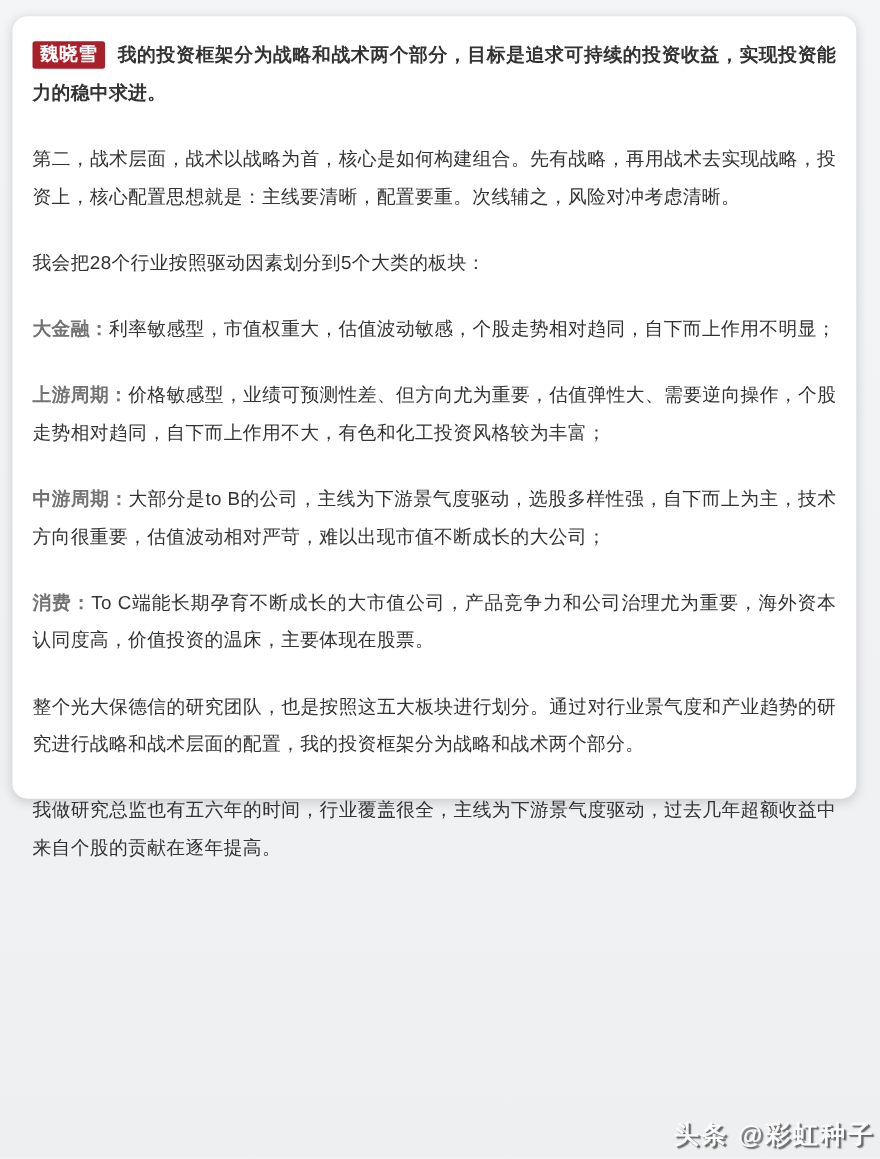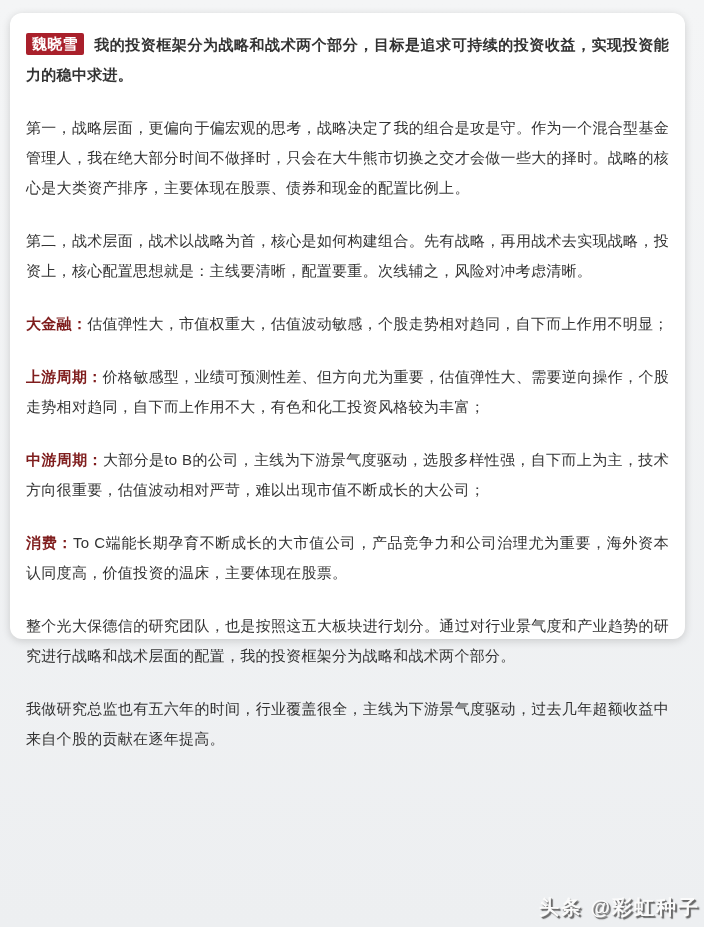--- a/index.html
+++ b/index.html
@@ -33,21 +33,21 @@
     background:#a9202b;
     color:#ffffff;
     font-weight:bold;
     font-size:15px;
     line-height:22px;
     padding:0 6px;
     margin-right:10px;
     border-radius:2px;
     vertical-align:1px;
   }
-  .sector-label { font-weight:bold; color:#7f1d1d; }
+  .sector-label { font-weight:bold; color:#737373; }
   .watermark {
     position:absolute;
     right:4px; bottom:6px;
     font-size:20px;
     font-weight:bold;
     letter-spacing:2px;
     color:#fbfbfb;
     text-shadow:2px 2px 1px rgba(92,92,92,0.9), 1px 1px 0 rgba(120,120,120,0.6);
     white-space:nowrap;
     margin-top:10px;
@@ -55,26 +55,26 @@
 </style>
 </head>
 <body>
 
 <div class="page">
   <div class="card">
     <div class="article">
 
       <p class="intro-paragraph"><span class="author-badge">魏晓雪</span><span>我的投资框架分为战略和战术两个部分，目标是追求可持续的投资收益，实现投资能力的稳中求进。</span></p>
 
-      <p>第一，战略层面，更偏向于偏宏观的思考，战略决定了我的组合是攻是守。作为一个混合型基金管理人，我在绝大部分时间不做择时，只会在大牛熊市切换之交才会做一些大的择时。战略的核心是大类资产排序，主要体现在股票、债券和现金的配置比例上。</p>
 
       <p>第二，战术层面，战术以战略为首，核心是如何构建组合。先有战略，再用战术去实现战略，投资上，核心配置思想就是：主线要清晰，配置要重。次线辅之，风险对冲考虑清晰。</p>
 
+      <p>我会把28个行业按照驱动因素划分到5个大类的板块：</p>
 
-      <p><span class="sector-label">大金融：</span><span>估值弹性大，市值权重大，估值波动敏感，个股走势相对趋同，自下而上作用不明显；</span></p>
+      <p><span class="sector-label">大金融：</span><span>利率敏感型，市值权重大，估值波动敏感，个股走势相对趋同，自下而上作用不明显；</span></p>
 
       <p><span class="sector-label">上游周期：</span><span>价格敏感型，业绩可预测性差、但方向尤为重要，估值弹性大、需要逆向操作，个股走势相对趋同，自下而上作用不大，有色和化工投资风格较为丰富；</span></p>
 
       <p><span class="sector-label">中游周期：</span><span>大部分是to B的公司，主线为下游景气度驱动，选股多样性强，自下而上为主，技术方向很重要，估值波动相对严苛，难以出现市值不断成长的大公司；</span></p>
 
 
       <p><span class="sector-label">消费：</span><span>To C端能长期孕育不断成长的大市值公司，产品竞争力和公司治理尤为重要，海外资本认同度高，价值投资的温床，主要体现在股票。</span></p>
 
       <p>整个光大保德信的研究团队，也是按照这五大板块进行划分。通过对行业景气度和产业趋势的研究进行战略和战术层面的配置，我的投资框架分为战略和战术两个部分。</p>
 

